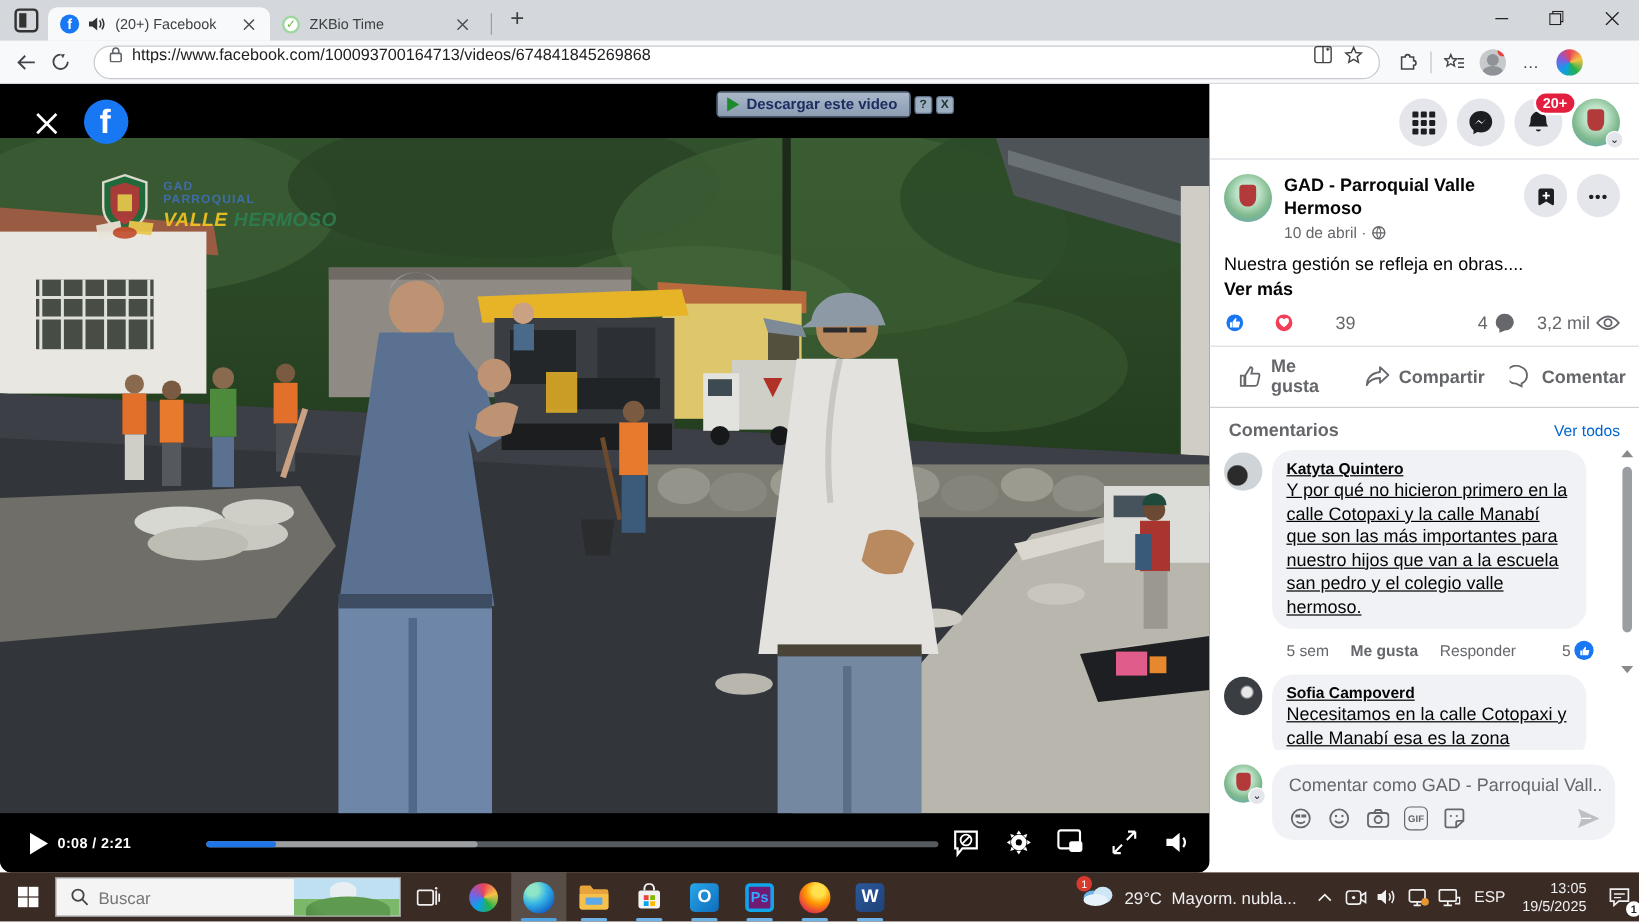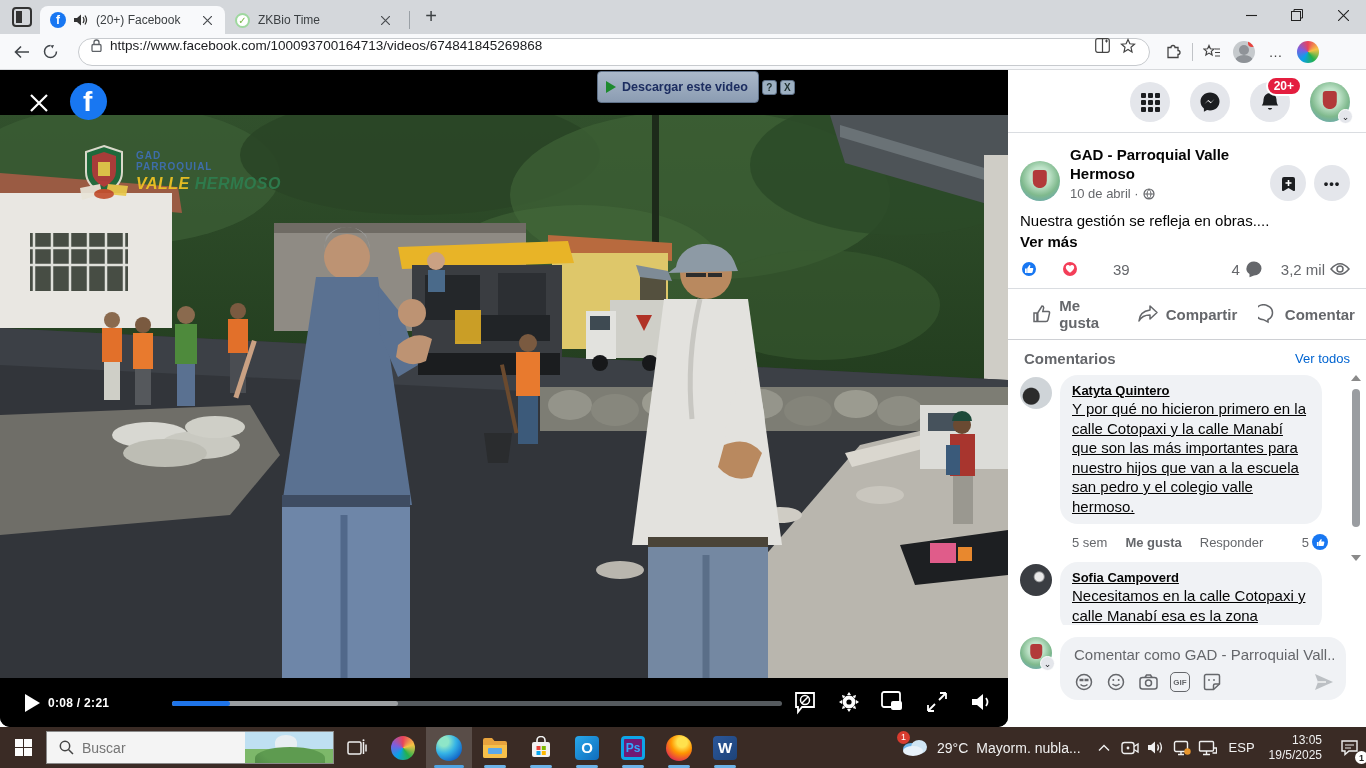--- a/index.html
+++ b/index.html
@@ -34,51 +34,51 @@
   .avatar-edge::before{ content:""; position:absolute; left:6px; top:4px; width:10px; height:10px; border-radius:50%; background:#8f9398; }
   .avatar-edge::after{ content:""; position:absolute; left:2px; top:14px; width:18px; height:12px; border-radius:50%; background:#8f9398; }
   .reddot { position:absolute; right:-1px; top:-2px; width:8px; height:8px; border-radius:50%; background:#e8413c; }
   .copilot { width:22px; height:22px; border-radius:50%; background:conic-gradient(#e9435a,#f6c344,#23b14d,#0aa0e9,#7b5fe0,#e9435a); }
 
   
   .video-panel { position:absolute; left:0; top:70px; width:1008px; height:657px; background:#000; border-radius:0 0 10px 10px; overflow:hidden; }
   .vp-close { position:absolute; left:30px; top:24px; width:18px; height:18px; }
   .fb-logo { position:absolute; left:70px; top:13px; width:37px; height:37px; border-radius:50%; background:#1877f2; color:#fff; font-weight:bold; font-size:28px; display:flex; align-items:center; justify-content:flex-start; padding-left:13px; overflow:hidden; }
   .dl-overlay { position:absolute; left:597px; top:6px; height:22px; display:flex; align-items:center; }
-  .dl-bar { display:flex; align-items:center; gap:6px; height:32px; padding:0 10px 0 8px; background:linear-gradient(#aab8c9,#8b9cb2); border:1px solid #5f7188; border-radius:4px; }
+  .dl-bar { display:flex; align-items:center; gap:6px; height:22px; padding:0 10px 0 8px; background:linear-gradient(#aab8c9,#8b9cb2); border:1px solid #5f7188; border-radius:4px; }
   .dl-play { width:0; height:0; border-left:10px solid #1d8a2e; border-top:6px solid transparent; border-bottom:6px solid transparent; }
   .dl-text { font-size:12.5px; font-weight:bold; color:#1c2d60; white-space:nowrap; }
   .dl-mini { width:15px; height:15px; margin-left:3px; background:#9db0c2; border:1px solid #5f7188; border-radius:3px; font-size:10px; color:#233; display:flex; align-items:center; justify-content:center; font-weight:bold; }
   .scene { position:absolute; left:0; top:45px; width:1008px; height:563px; }
   .watermark { position:absolute; left:78px; top:72px; display:flex; align-items:center; gap:6px; opacity:.92; }
   .wm-text .sm { font-size:10px; font-weight:bold; color:#3f6fb5; letter-spacing:1px; line-height:11px; }
   .wm-row { font-size:16px; font-weight:bold; font-style:italic; letter-spacing:.5px; line-height:24px; }
   .wm-valle { color:#f2c522; } .wm-hermoso { color:#2e7d4f; }
   .controls { position:absolute; left:0; bottom:0; width:1008px; height:49px; background:#000; }
   .play-btn { position:absolute; left:25px; top:16px; width:0; height:0; border-left:15px solid #fff; border-top:9px solid transparent; border-bottom:9px solid transparent; }
   .time { position:absolute; left:48px; top:18px; color:#fff; font-size:12px; font-weight:bold; letter-spacing:.3px; }
   .bar { position:absolute; left:172px; top:23px; width:610px; height:5px; background:#555a5e; border-radius:3px; }
   .bar .buf { position:absolute; left:0; top:0; height:5px; background:#9b9ea1; border-radius:3px; }
   .bar .played { position:absolute; left:0; top:0; height:5px; background:#1f74e8; border-radius:3px; }
   .ctl-icons { position:absolute; right:12px; top:8px; display:flex; gap:14px; align-items:center; }
   .ctl-ico { width:30px; height:32px; display:flex; align-items:center; justify-content:center; }
 
   
   .sidebar { position:absolute; left:1008px; top:70px; width:358px; height:657px; background:#fff; }
-  .fb-nav { display:flex; justify-content:flex-end; align-items:center; gap:20px; padding:12px 16px 10px 0; }
+  .fb-nav { display:flex; justify-content:flex-end; align-items:center; gap:8px; padding:12px 16px 10px 0; }
   .fb-circle { width:40px; height:40px; border-radius:50%; background:#e4e6eb; display:flex; align-items:center; justify-content:center; position:relative; }
   .grid-ico { display:grid; grid-template-columns:repeat(3,5px); grid-template-rows:repeat(3,5px); gap:2px; }
   .grid-ico span{ background:#1c1e21; border-radius:1px; }
   .badge-red { position:absolute; top:-6px; right:-12px; background:#e41e3f; color:#fff; font-size:12px; font-weight:bold; padding:1px 6px; border-radius:10px; border:2px solid #fff; z-index:3; }
   .avatar-gad { background:radial-gradient(circle at 50% 40%, #bfe3c9 0 30%, #7fb98d 60%, #5d9ec4 100%); position:relative; overflow:visible; }
   .avatar-gad::before { content:""; position:absolute; left:50%; top:22%; transform:translateX(-50%); width:36%; height:46%; background:#b23a3a; border-radius:3px 3px 40% 40%; }
   .chev-badge { position:absolute; right:-3px; bottom:-2px; width:15px; height:15px; border-radius:50%; background:#e4e6eb; border:1px solid #fff; color:#1c1e21; font-size:9px; display:flex; align-items:center; justify-content:center; }
   .fb-divider { height:1px; background:#dadde1; }
   .post { padding:12px 16px 0 12px; }
-  .post-head { display:flex; align-items:flex-end; }
+  .post-head { display:flex; align-items:flex-start; }
   .post-av { width:40px; height:40px; border-radius:50%; flex:none; }
   .post-meta { flex:1; margin-left:10px; }
   .post-author { font-size:15px; font-weight:bold; color:#050505; line-height:19px; width:200px; }
   .post-date { font-size:13px; color:#65676b; margin-top:3px; display:flex; align-items:center; gap:4px; }
   .post-btns { display:flex; gap:8px; }
   .circle36 { width:36px; height:36px; border-radius:50%; background:#e4e6eb; display:flex; align-items:center; justify-content:center; color:#1c1e21; }
   .post-text { font-size:15px; color:#050505; margin-top:10px; line-height:20px; }
   .see-more { font-size:15px; font-weight:bold; color:#050505; margin-top:2px; }
   .counts { display:flex; align-items:center; margin-top:10px; padding-bottom:10px; }
   .rx { display:flex; align-items:flex-end;gap:28px; }

